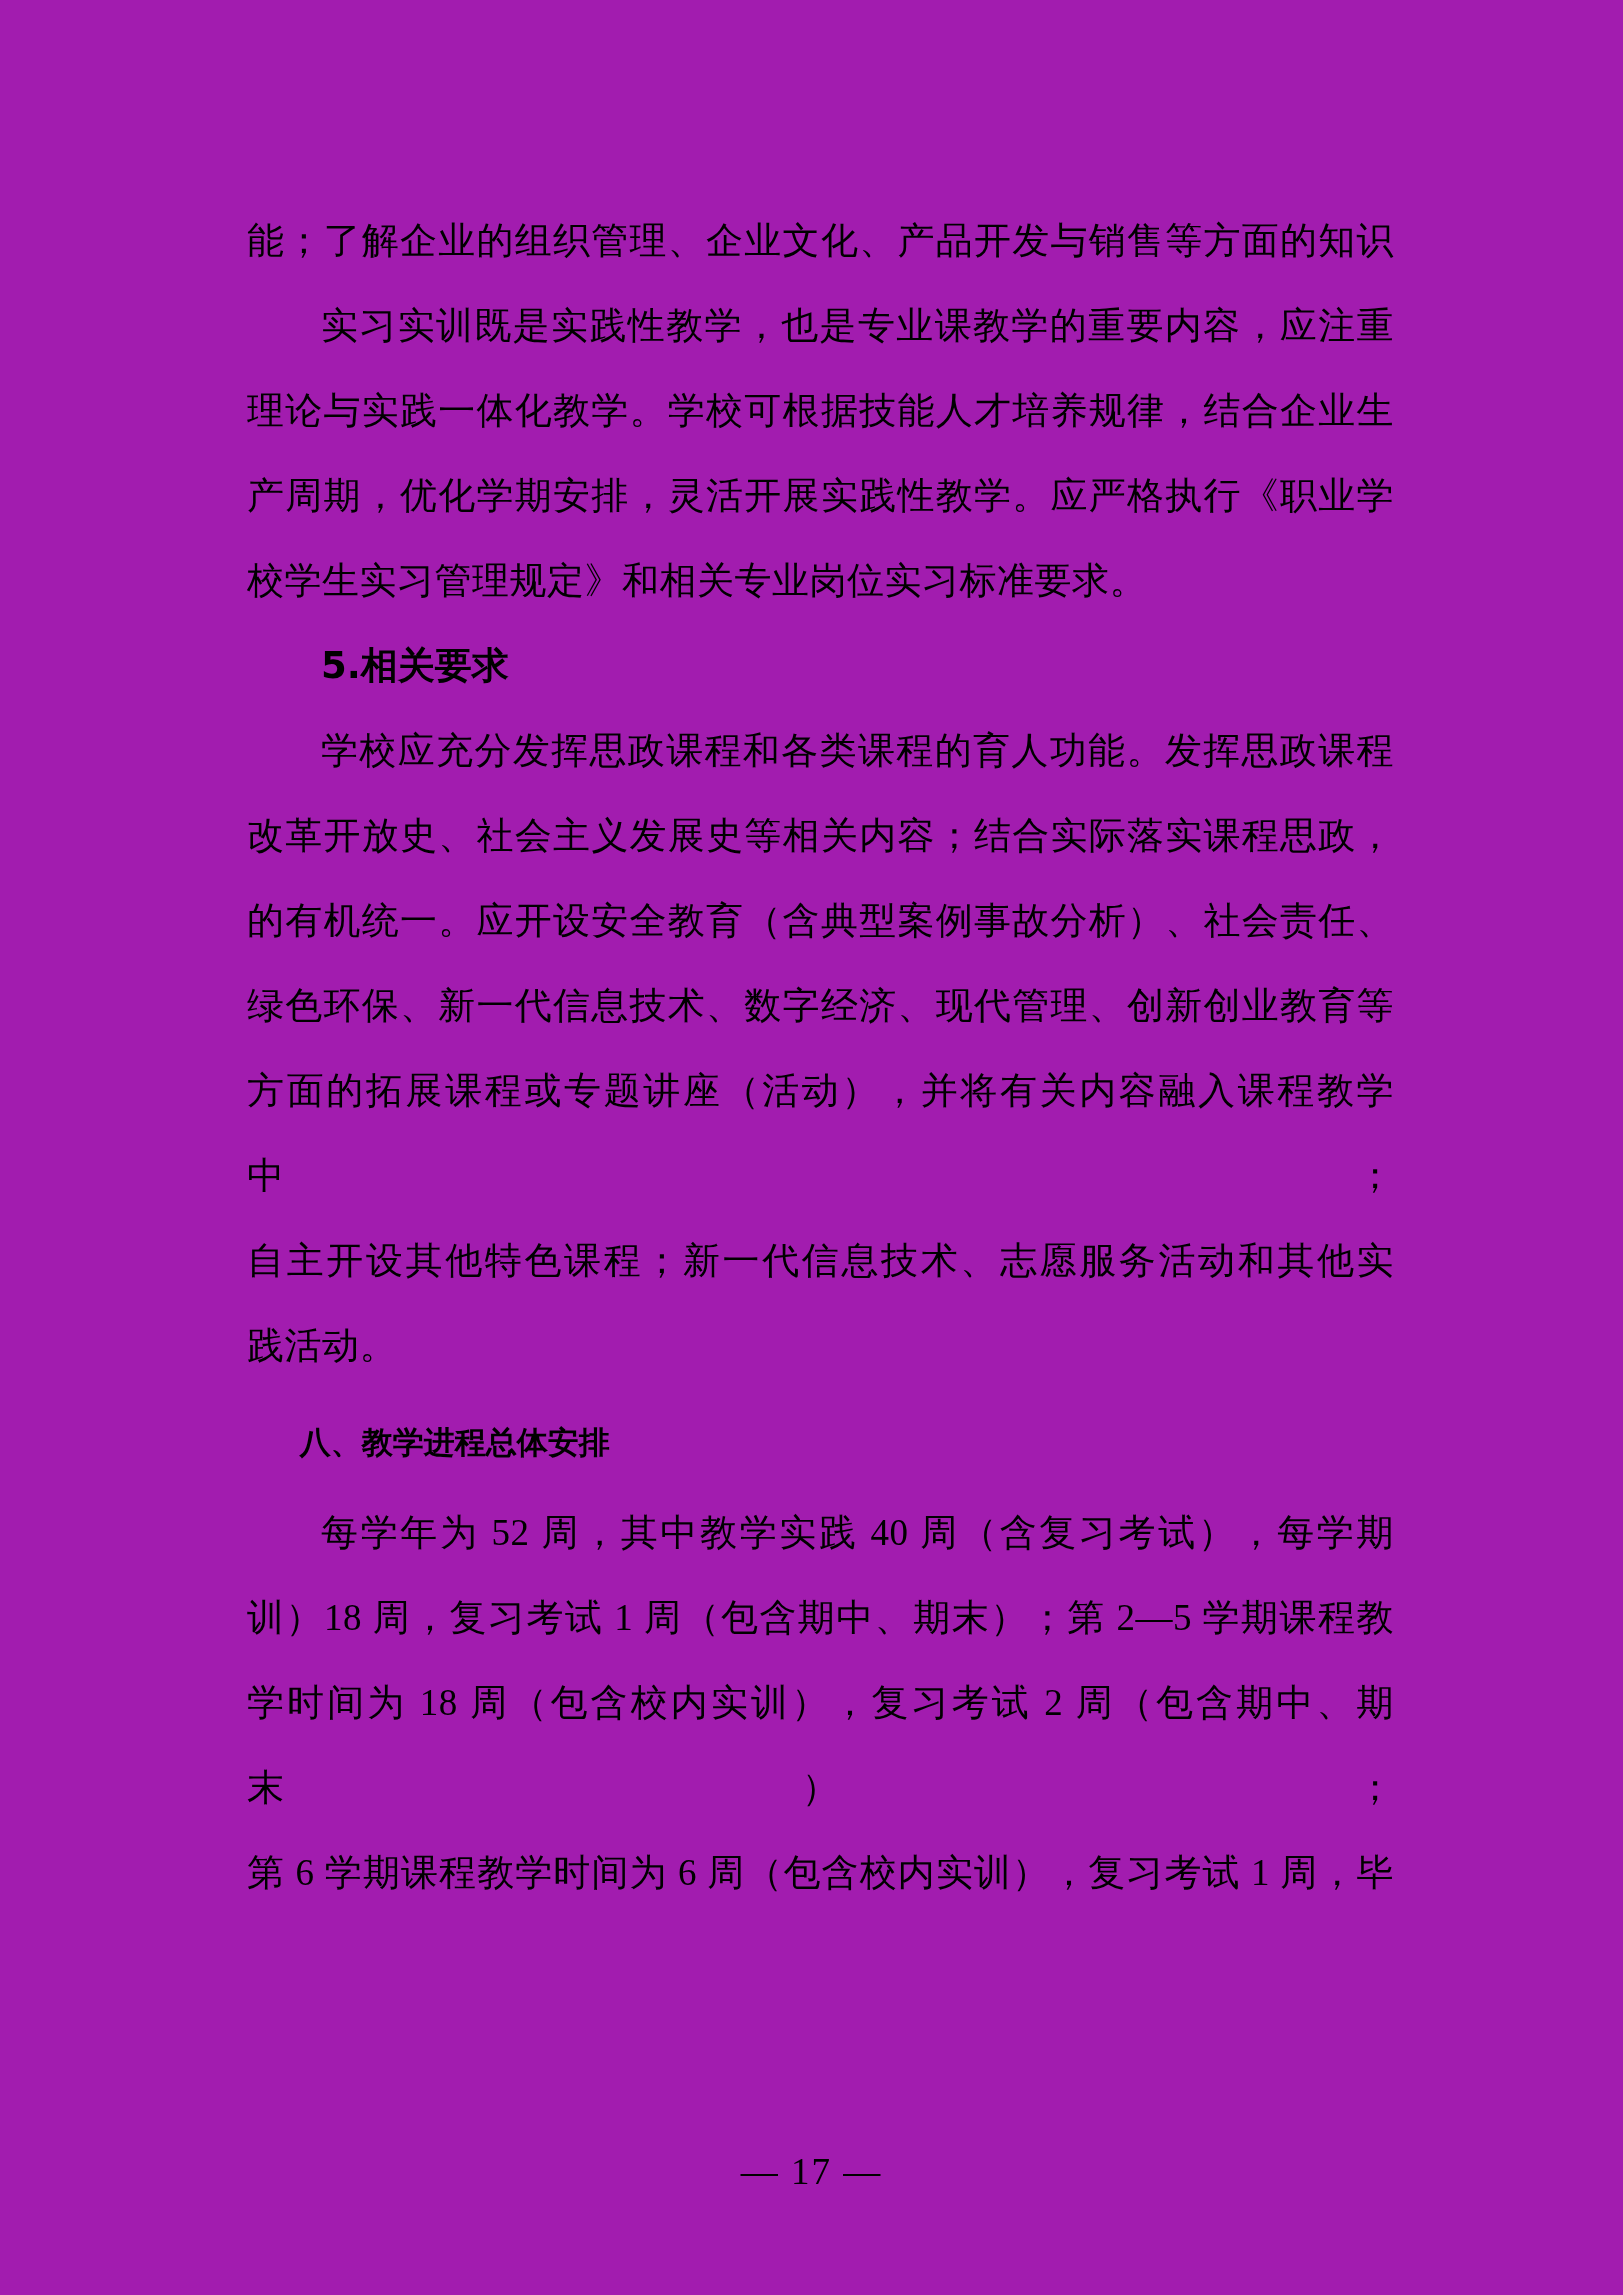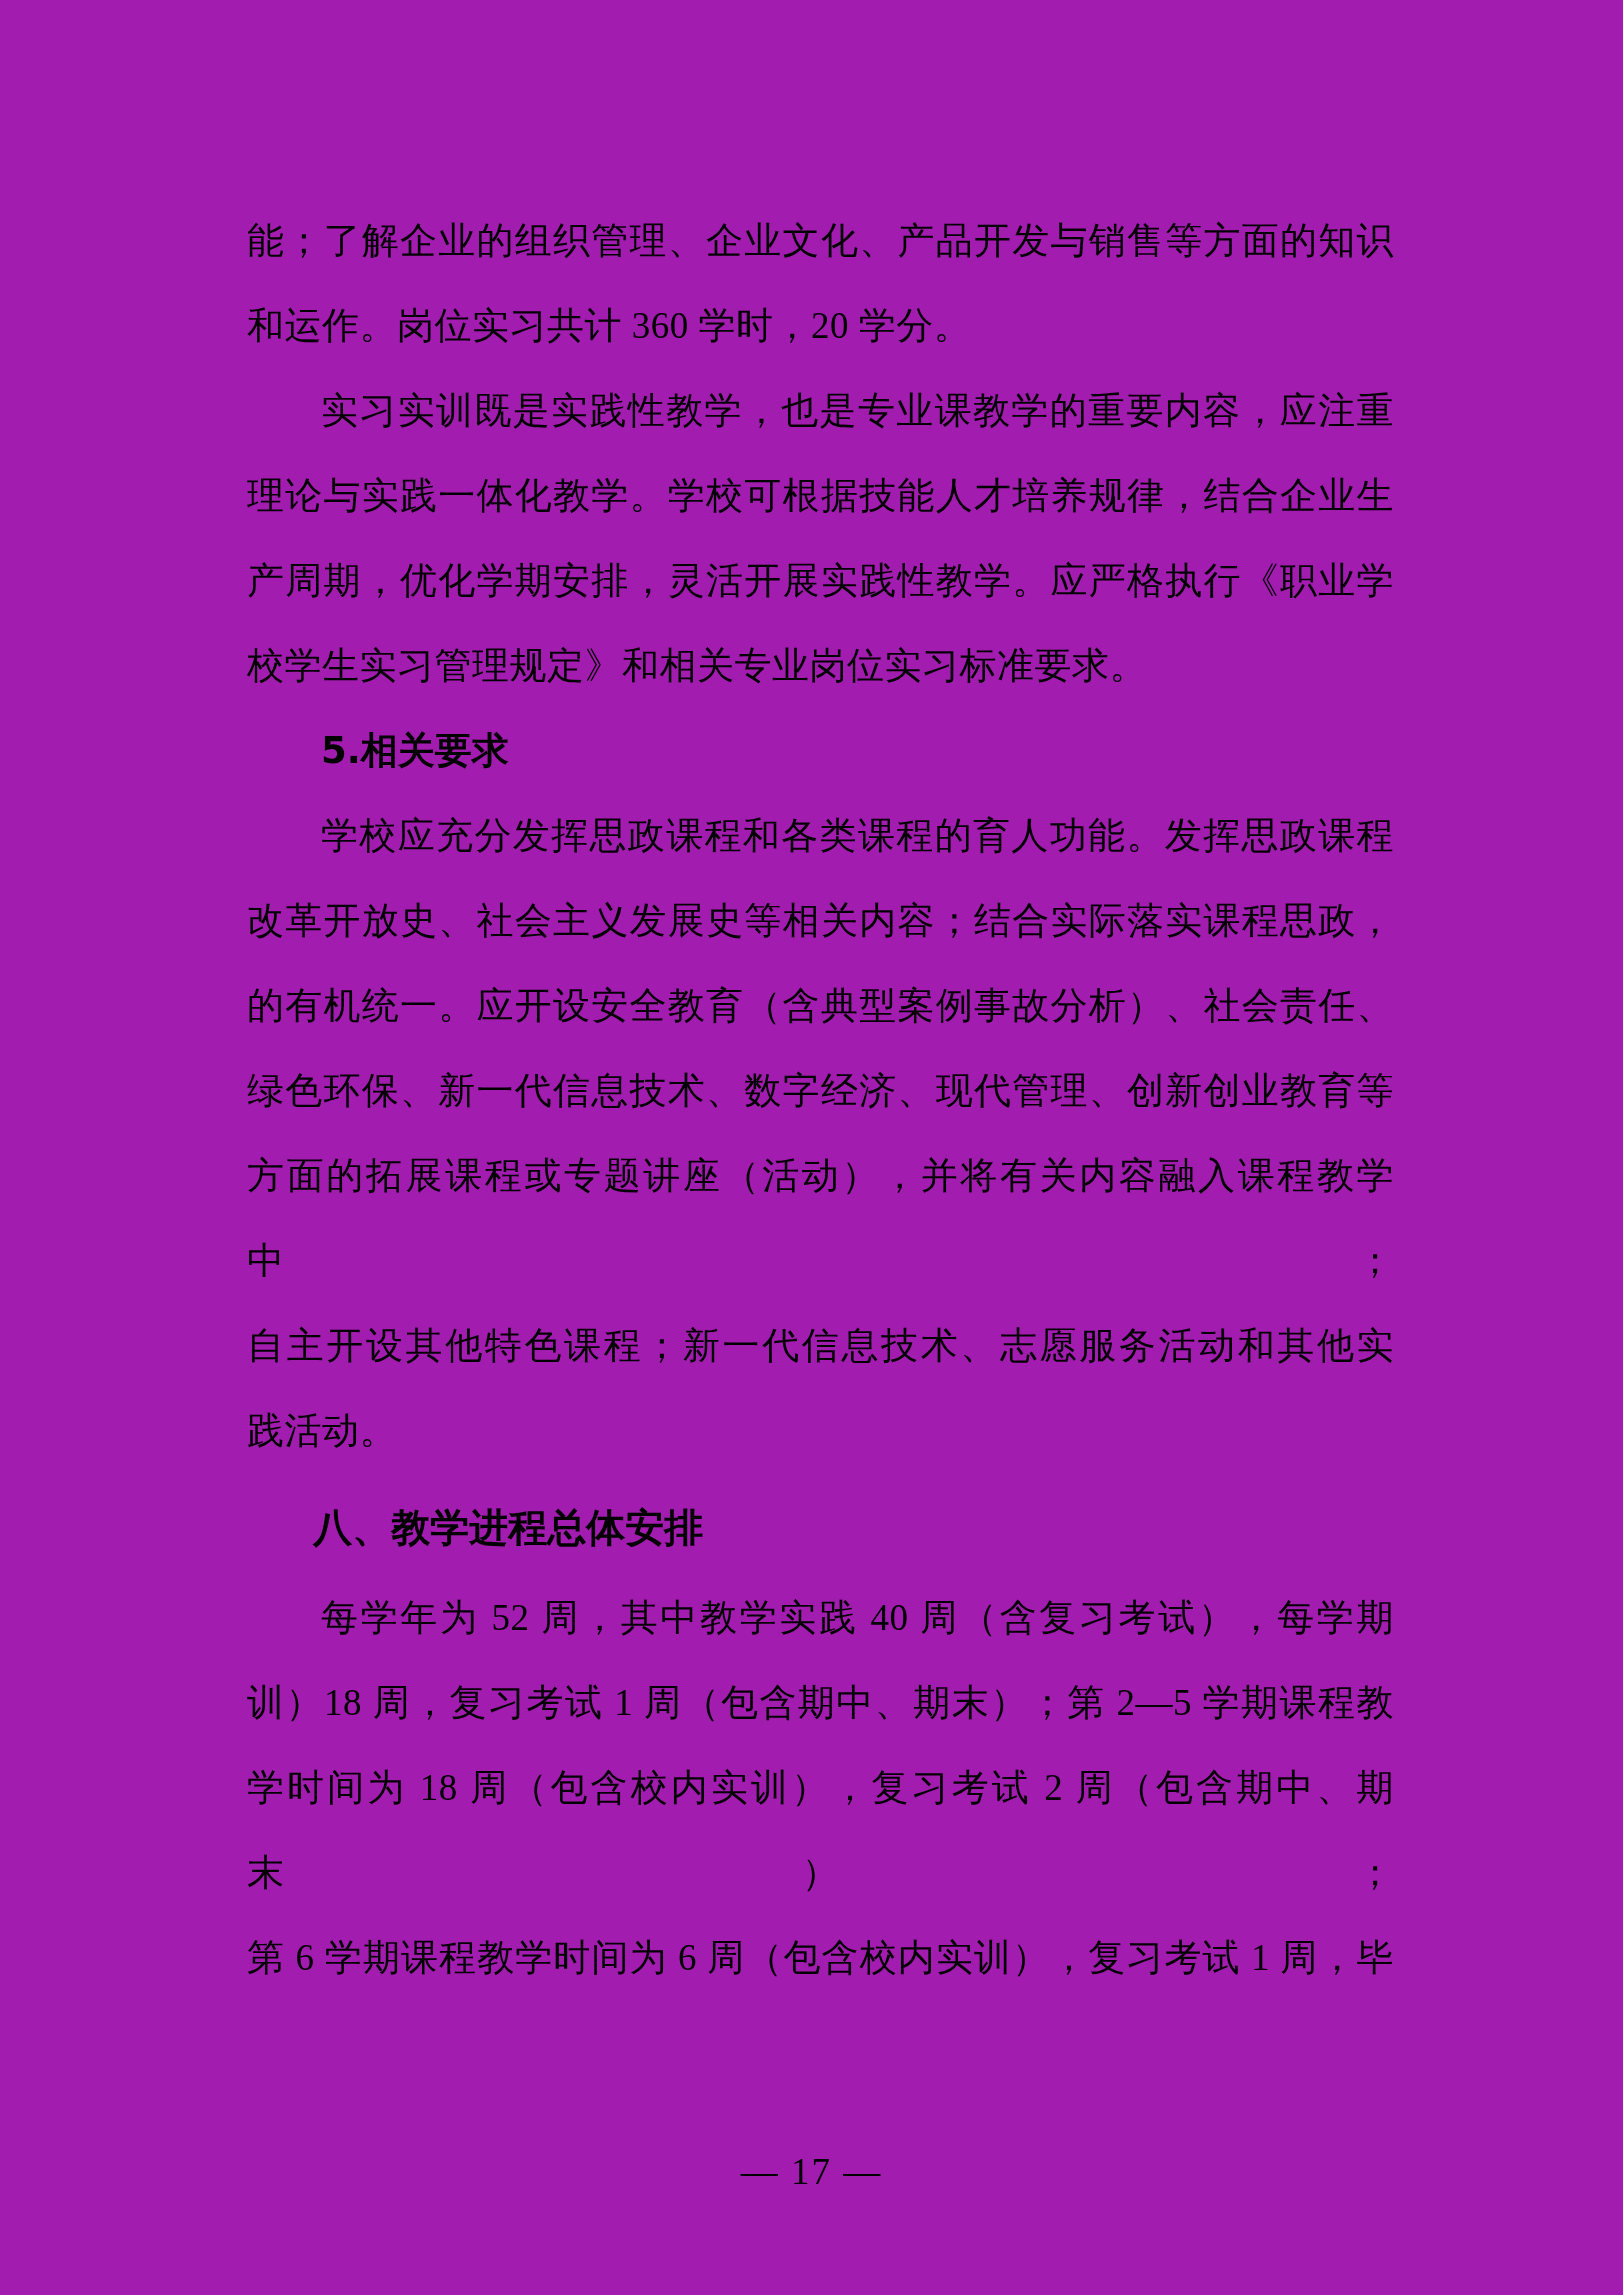--- a/index.html
+++ b/index.html
@@ -47,21 +47,21 @@
     font-weight: 700;
     font-size: 37px;
     line-height: 85px;
     text-indent: 2em;
     text-align: left;
     text-align-last: left;
   }
   .main-heading {
     font-family: "DejaVu Sans", "Liberation Sans", sans-serif;
     font-weight: 700;
-    font-size: 39px;
+    font-size: 31px;
     line-height: 87px;
     text-indent: 1.7em;
     margin-top: 11.2px;
     margin-bottom: 4.1px;
     text-align: left;
     text-align-last: left;
   }
   .footer {
     position: absolute;
     left: 0;
@@ -72,21 +72,20 @@
     line-height: 51px;
     letter-spacing: 2px;
   }
 </style>
 </head>
 <body>
 
 <div class="page">
   <div class="content">
     <div class="line">能；了解企业的组织管理、企业文化、产品开发与销售等方面的知识</div>
-    <div class="line end">和运作。岗位实习共计 360 学时，20 学分。</div>
     <div class="line indent">实习实训既是实践性教学，也是专业课教学的重要内容，应注重</div>
     <div class="line">理论与实践一体化教学。学校可根据技能人才培养规律，结合企业生</div>
     <div class="line">产周期，优化学期安排，灵活开展实践性教学。应严格执行《职业学</div>
     <div class="line end">校学生实习管理规定》和相关专业岗位实习标准要求。</div>
     <div class="sub-heading">5.相关要求</div>
     <div class="line indent">学校应充分发挥思政课程和各类课程的育人功能。发挥思政课程</div>
     <div class="line">改革开放史、社会主义发展史等相关内容；结合实际落实课程思政，</div>
     <div class="line">的有机统一。应开设安全教育（含典型案例事故分析）、社会责任、</div>
     <div class="line">绿色环保、新一代信息技术、数字经济、现代管理、创新创业教育等</div>
     <div class="line">方面的拓展课程或专题讲座（活动），并将有关内容融入课程教学中；</div>

